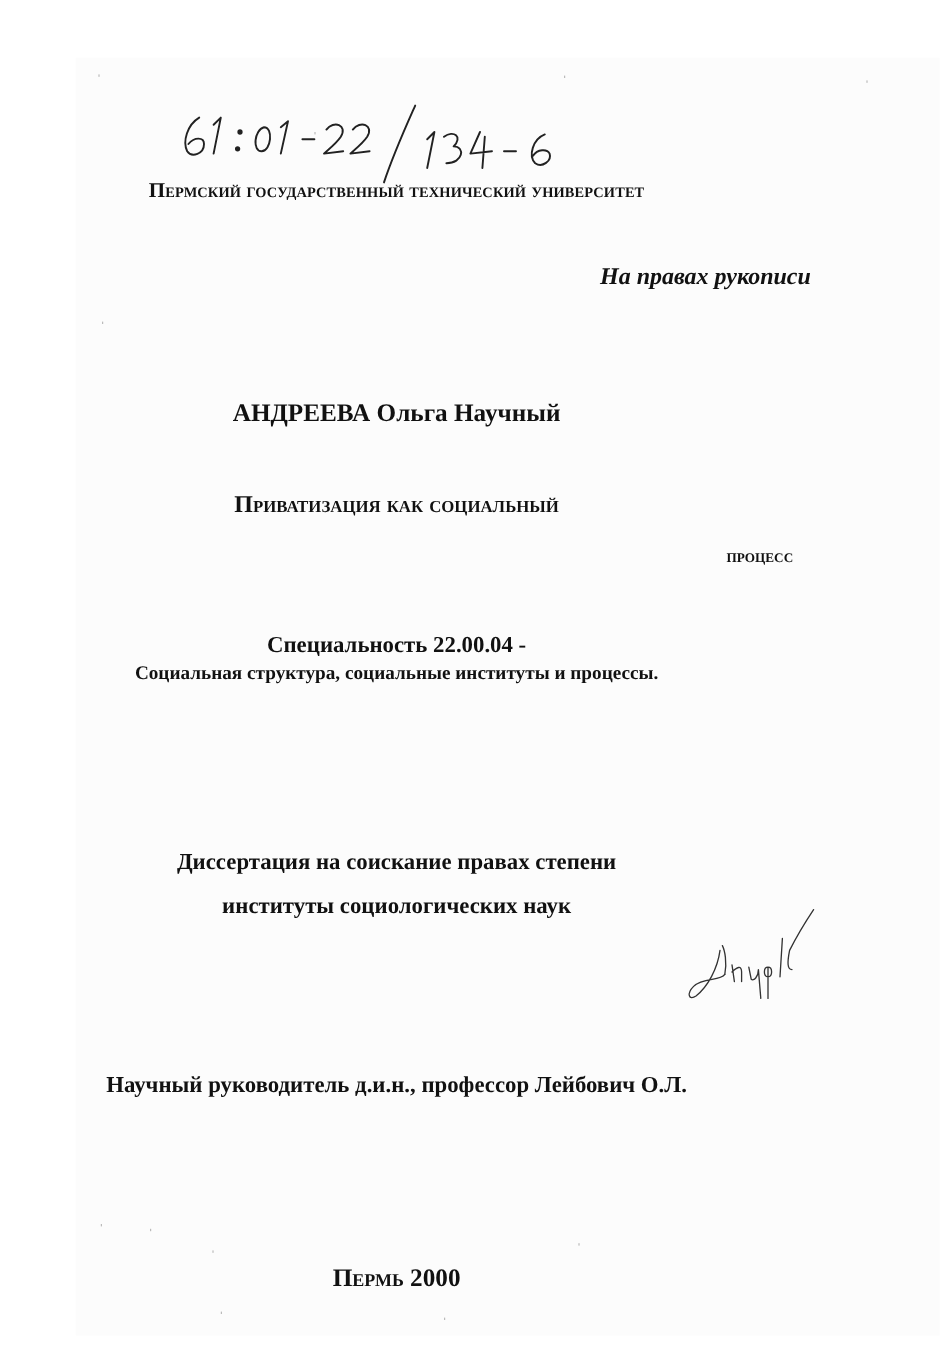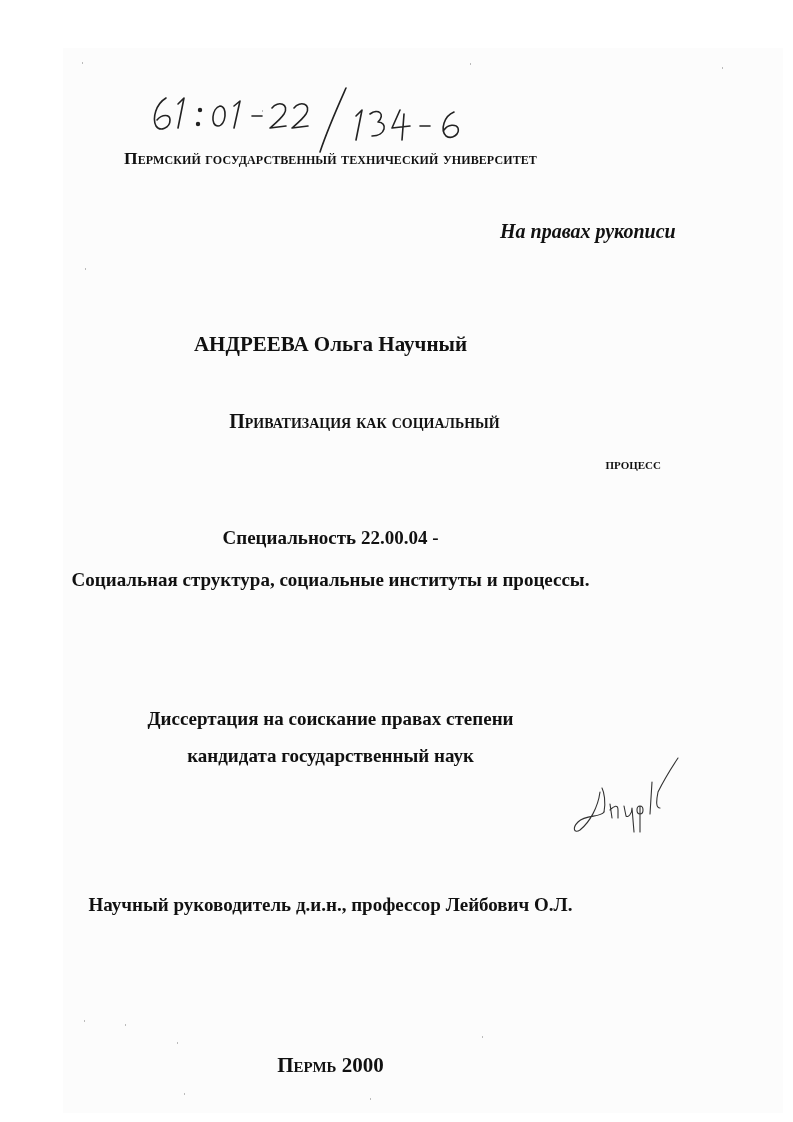--- a/index.html
+++ b/index.html
@@ -59,34 +59,33 @@
       white-space: nowrap;
       line-height: 1;
     }
     .author {
       top: 334px;
       font-size: 21px;
     }
     .title1 {
       top: 411px;
       font-size: 20px;
-      padding-left: 34px;
     }
     .title2 {
       top: 456px;
       font-size: 16px;
       text-align: right;
     }
     .spec1 {
       top: 528px;
       font-size: 19px;
     }
     .spec2 {
-      top: 570px;
-      font-size: 19px;
+      top: 554px;
+      font-size: 16px;
     }
     .diss1 {
       top: 709px;
       font-size: 19px;
     }
     .diss2 {
       top: 746px;
       font-size: 19px;
     }
     .supervisor {
@@ -157,21 +156,21 @@
 
 <div class="line author">АНДРЕЕВА Ольга Научный</div>
 
 <div class="line title1 sc">Приватизация как социальный</div>
 <div class="line title2 sc">процесс</div>
 
 <div class="line spec1">Специальность 22.00.04 -</div>
 <div class="line spec2">Социальная структура, социальные институты и процессы.</div>
 
 <div class="line diss1">Диссертация на соискание правах степени</div>
-<div class="line diss2">кандидата государственный наук</div>
+<div class="line diss2">институты социологических наук</div>
 
 <svg class="signature" viewBox="0 0 110 90" xmlns="http://www.w3.org/2000/svg">
   <g fill="none" stroke="#333" stroke-width="1.1" stroke-linecap="round" stroke-linejoin="round">
     <path d="M30 40 C28 55, 20 70, 10 78 C4 82, 2 76, 8 70 C16 62, 30 66, 34 60"></path>
     <path d="M34 60 C36 50, 34 40, 32 36"></path>
     <path d="M40 52 L42 66 M40 58 C44 54, 48 52, 48 58 L48 66"></path>
     <path d="M54 54 L56 64 C58 66, 62 62, 62 56 L64 80"></path>
     <path d="M70 54 C66 54, 66 62, 70 62 C74 62, 74 54, 70 54 L70 80"></path>
     <path d="M82 30 L80 62"></path>
     <path d="M88 40 C86 50, 86 56, 90 56 M88 40 C96 24, 104 12, 108 6"></path>

